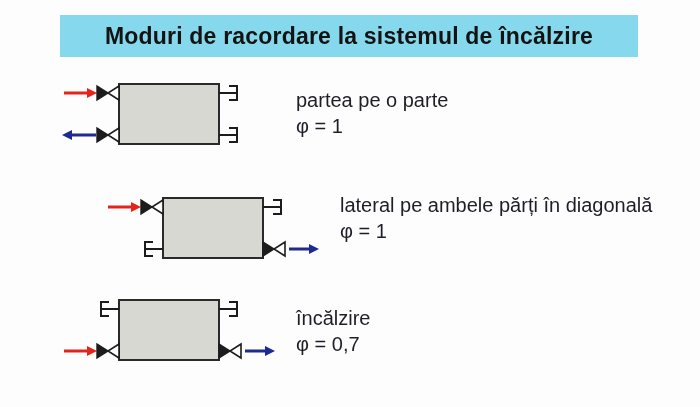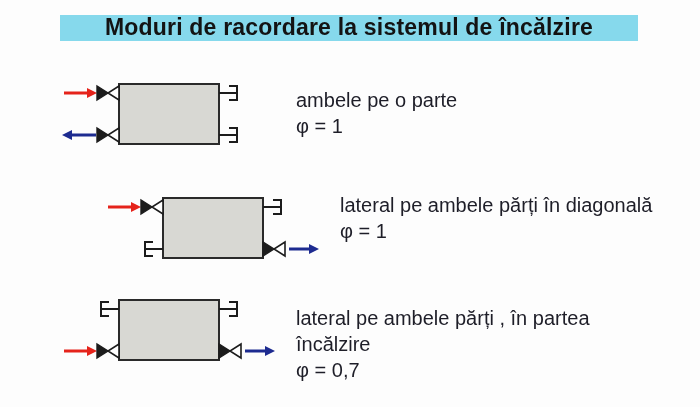--- a/index.html
+++ b/index.html
@@ -6,23 +6,23 @@
   body{
     width:700px;height:407px;
     background:#fdfdfd;
     font-family:"Liberation Sans", sans-serif;
     position:relative;
     overflow:hidden;
   }
   .title-bar{
     position:absolute;
     left:60px;top:15px;
-    width:578px;height:26px;
+    width:578px;height:42px;
     background:#86d9ec;
-    display:flex;align-items:flex-end;justify-content:center;
+    display:flex;align-items:center;justify-content:center;
   }
   .title-bar span{
     font-size:23px;
     font-weight:bold;
     letter-spacing:0.2px;
     color:#131313;
     white-space:nowrap;
   }
   .row{
     position:absolute;
@@ -60,21 +60,21 @@
         <polygon points="97,53 97,67 108,60" fill="#1c1c1c" stroke="#1c1c1c" stroke-width="1.4"></polygon>
         <polygon points="119,53 119,67 108,60" fill="#ffffff" stroke="#1c1c1c" stroke-width="1.6"></polygon>
         <line x1="96" y1="60" x2="72" y2="60" stroke="#1d2b90" stroke-width="3"></line>
         <polygon points="72,55 72,65 62,60" fill="#1d2b90"></polygon>
         <line x1="219" y1="18" x2="237" y2="18" stroke="#1c1c1c" stroke-width="2"></line>
         <polyline points="229,11 237,11 237,25 229,25" fill="none" stroke="#1c1c1c" stroke-width="2"></polyline>
         <line x1="219" y1="60" x2="237" y2="60" stroke="#1c1c1c" stroke-width="2"></line>
         <polyline points="229,53 237,53 237,67 229,67" fill="none" stroke="#1c1c1c" stroke-width="2"></polyline>
       </svg>
       <div class="caption" style="top: 12px;">
-        <div>ambele pe o parte</div>
+        <div>partea pe o parte</div>
         <div>φ = 1</div>
       </div>
     </div>
     <div class="row" style="top: 189px; margin-left: 44px;">
       <svg width="300" height="92" viewBox="0 0 300 92">
         <rect x="119" y="9" width="100" height="60" fill="#d8d8d3" stroke="#2a2a2a" stroke-width="2"></rect>
         <line x1="64" y1="18" x2="87" y2="18" stroke="#e5231b" stroke-width="3"></line>
         <polygon points="87,13 87,23 97,18" fill="#e5231b"></polygon>
         <polygon points="97,11 97,25 108,18" fill="#1c1c1c" stroke="#1c1c1c" stroke-width="1.4"></polygon>
         <polygon points="119,11 119,25 108,18" fill="#ffffff" stroke="#1c1c1c" stroke-width="1.6"></polygon>
@@ -102,18 +102,17 @@
         <polygon points="97,53 97,67 108,60" fill="#1c1c1c" stroke="#1c1c1c" stroke-width="1.4"></polygon>
         <polygon points="119,53 119,67 108,60" fill="#ffffff" stroke="#1c1c1c" stroke-width="1.6"></polygon>
         <line x1="219" y1="18" x2="237" y2="18" stroke="#1c1c1c" stroke-width="2"></line>
         <polyline points="229,11 237,11 237,25 229,25" fill="none" stroke="#1c1c1c" stroke-width="2"></polyline>
         <polygon points="219,53 219,67 230,60" fill="#1c1c1c" stroke="#1c1c1c" stroke-width="1.4"></polygon>
         <polygon points="241,53 241,67 230,60" fill="#ffffff" stroke="#1c1c1c" stroke-width="1.6"></polygon>
         <line x1="245" y1="60" x2="265" y2="60" stroke="#1d2b90" stroke-width="3"></line>
         <polygon points="265,55 265,65 275,60" fill="#1d2b90"></polygon>
       </svg>
       <div class="caption" style="top: 14px;">
-        <div>lateral pe ambele părți , în partea</div>
         <div>încălzire</div>
         <div>φ = 0,7</div>
       </div>
     </div>
   </div>
 
 </body></html>

